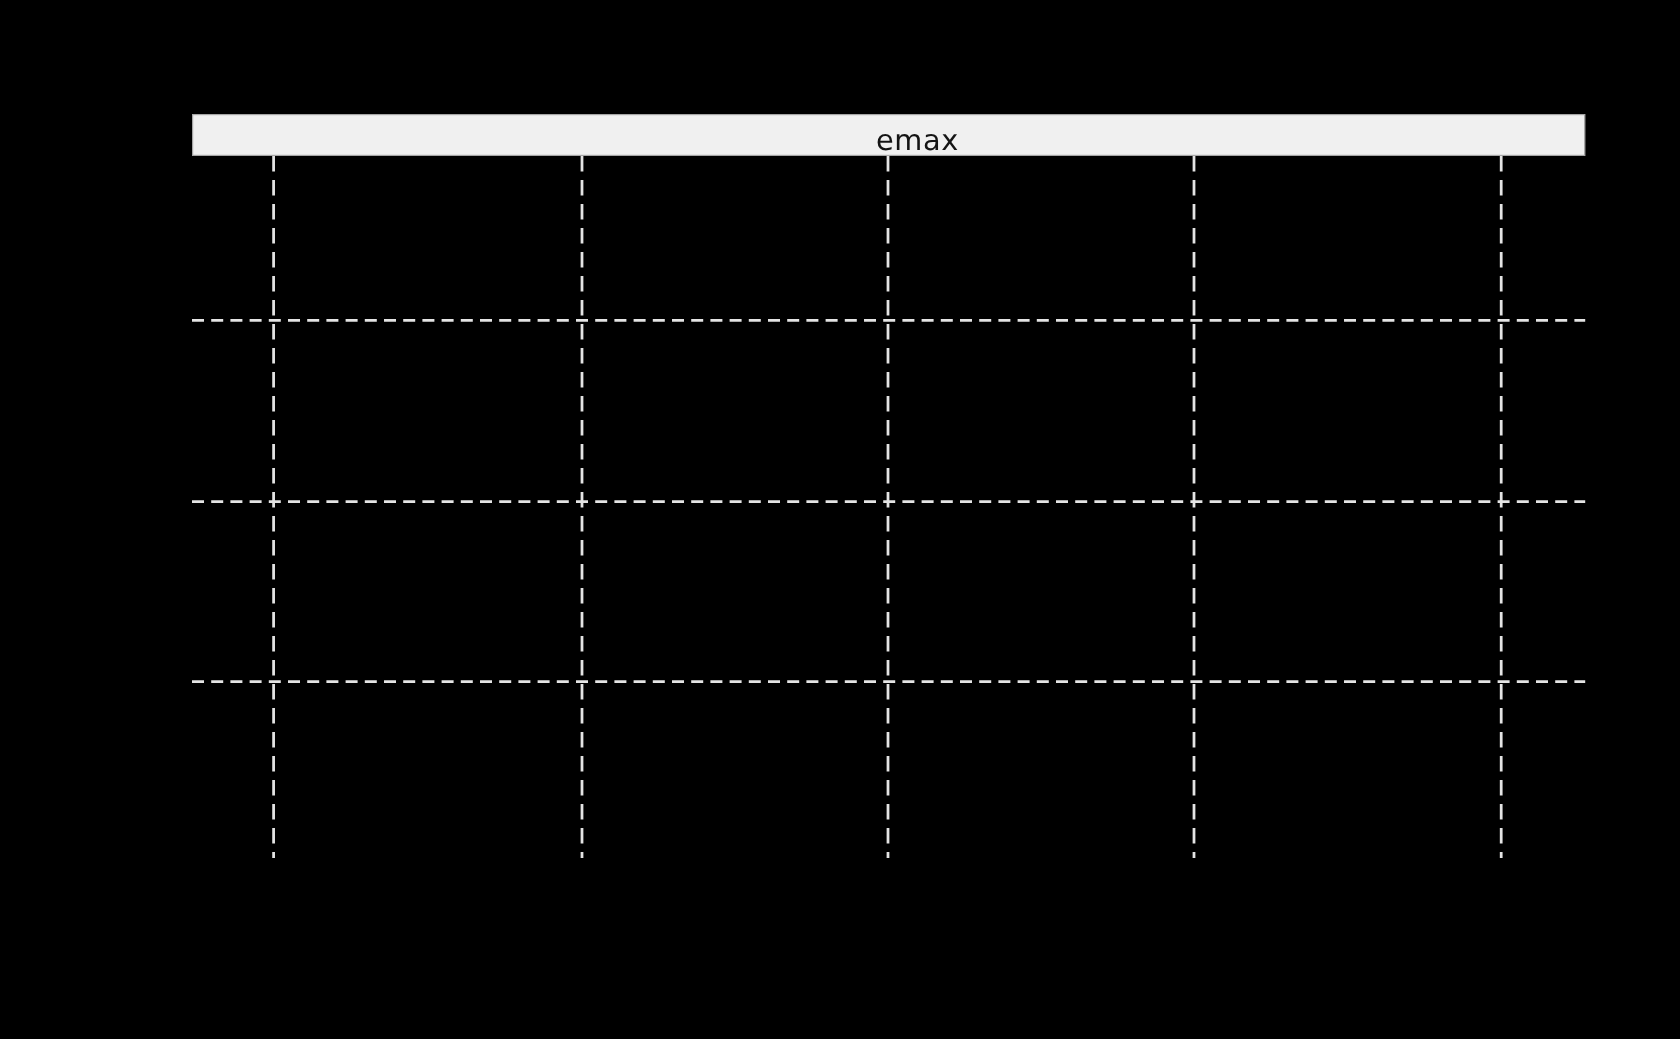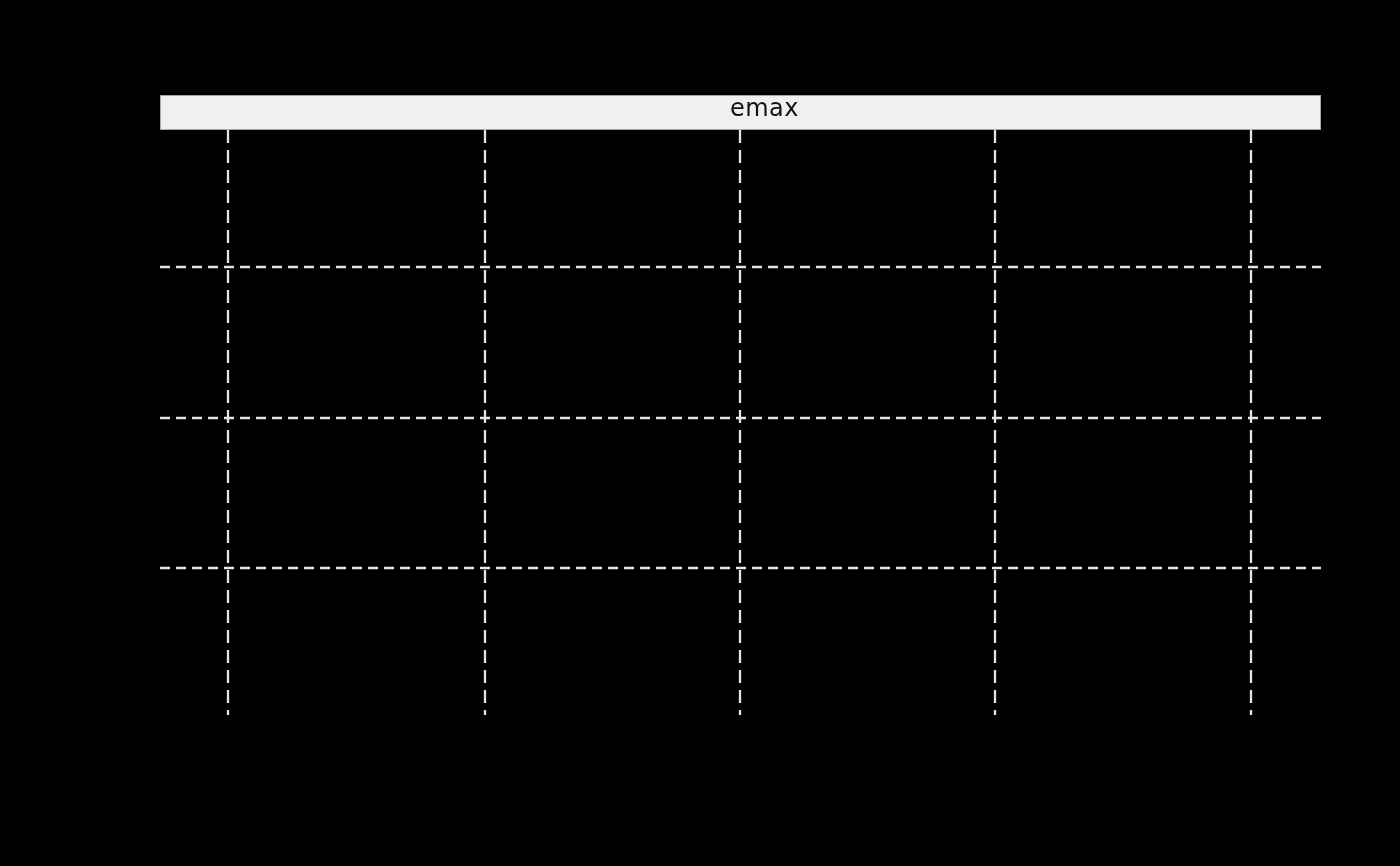--- a/index.html
+++ b/index.html
@@ -12,21 +12,21 @@
     position: relative;
     width: 1400px;
     height: 866px;
     overflow: hidden;
     background: #000000;
   }
   .facet-strip {
     position: absolute;
     box-sizing: border-box;
     display: flex;
-    align-items: flex-start;
+    align-items: flex-end;
     justify-content: center;
     border: 1px solid #a6a6a6;
     padding-left: 48px;
   }
   .facet-strip .strip-label {
     font-size: 24px;
     line-height: 1;
     letter-spacing: 0.5px;
   }
   .grid-svg {

